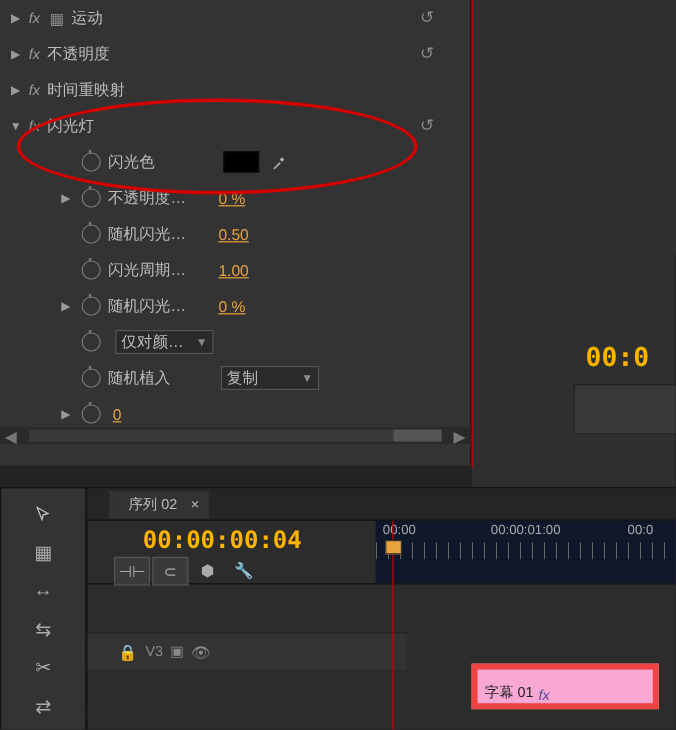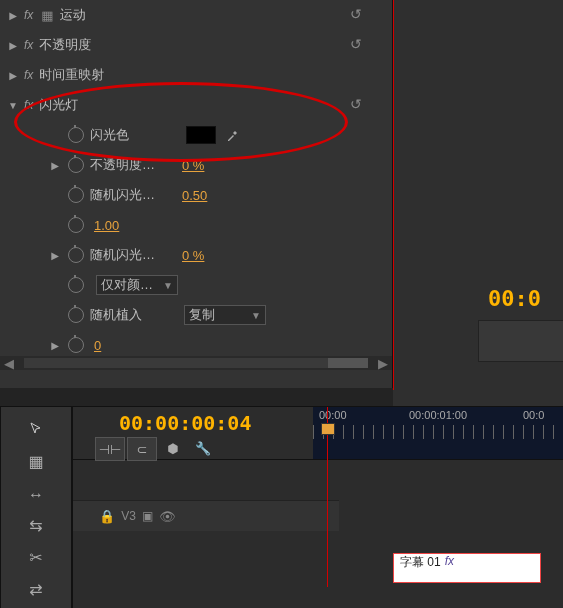--- a/index.html
+++ b/index.html
@@ -47,21 +47,21 @@
 .tbtn{width:28px;height:22px;background:#3a3a3a;border:1px solid #555;display:flex;align-items:center;justify-content:center;color:#aaa;font-size:13px}
 .ruler{flex:1;position:relative;background:#0f172a}
 .rlabel{position:absolute;top:2px;font-size:11px;color:#aaa}
 .rticks{position:absolute;top:18px;left:0;right:0;height:14px;background:repeating-linear-gradient(90deg,#666 0,#666 1px,transparent 1px,transparent 10px)}
 .playhead{position:absolute;top:0;width:1px;background:#d40000}
 .ph-head{position:absolute;top:16px;left:-6px;width:12px;height:10px;background:#e8a33d;border:1px solid #333}
 .tl-body{display:flex}
 .tl-trkhead{width:240px;height:30px;background:#333;border-top:1px solid #222;display:flex;align-items:center;gap:6px;padding-left:26px;font-size:12px;color:#888}
 .lock{font-size:13px}
 .eye{font-size:13px}
-.clip{position:absolute;left:320px;top:146px;height:28px;width:140px;background:#ffffff;color:#222;font-size:12px;display:flex;align-items:flex-start;padding-left:6px;border:1px solid #ef4444}
+.clip{position:absolute;left:320px;top:146px;height:28px;width:140px;background:#f9a8d4;color:#222;font-size:12px;display:flex;align-items:flex-end;padding-left:6px;border:5px solid #ef4444}
 .clip .fx{font-style:italic;color:#5a4a9a;margin-left:4px}
 svg{display:block}
 </style>
 </head>
 <body>
 
 <div class="fx-panel">
 
   <div class="row">
     <span class="tw">
@@ -123,20 +123,21 @@
   <div class="row sub">
     <span class="tw"></span>
     <span class="stopwatch"></span>
     <span class="pname">随机闪光…</span>
     <span class="val">0.50</span>
   </div>
 
   <div class="row sub">
     <span class="tw"></span>
     <span class="stopwatch"></span>
+    <span class="pname">闪光周期…</span>
     <span class="val">1.00</span>
   </div>
 
   <div class="row sub">
     <span class="tw">
         <span class="twist">▶</span>
       </span>
     <span class="stopwatch"></span>
     <span class="pname">随机闪光…</span>
     <span class="val">0 %</span>
@@ -202,20 +203,23 @@
       </svg>
     </div>
   <div class="tool">▦</div>
   <div class="tool">↔</div>
   <div class="tool">⇆</div>
   <div class="tool">✂</div>
   <div class="tool">⇄</div>
 </div>
 
 <div class="tl">
+  <div class="tl-tab">
+    <span><span>序列 02</span> ×</span>
+  </div>
   <div class="tl-head">
     <div class="tl-left">
       <div class="tl-tc">00:00:00:04</div>
       <div class="tl-btns">
         <div class="tbtn">⊣⊢</div>
         <div class="tbtn">⊂</div>
         <div class="tbtn" style="background:transparent;border:none">⬢</div>
         <div class="tbtn" style="background:transparent;border:none">🔧</div>
       </div>
     </div>

